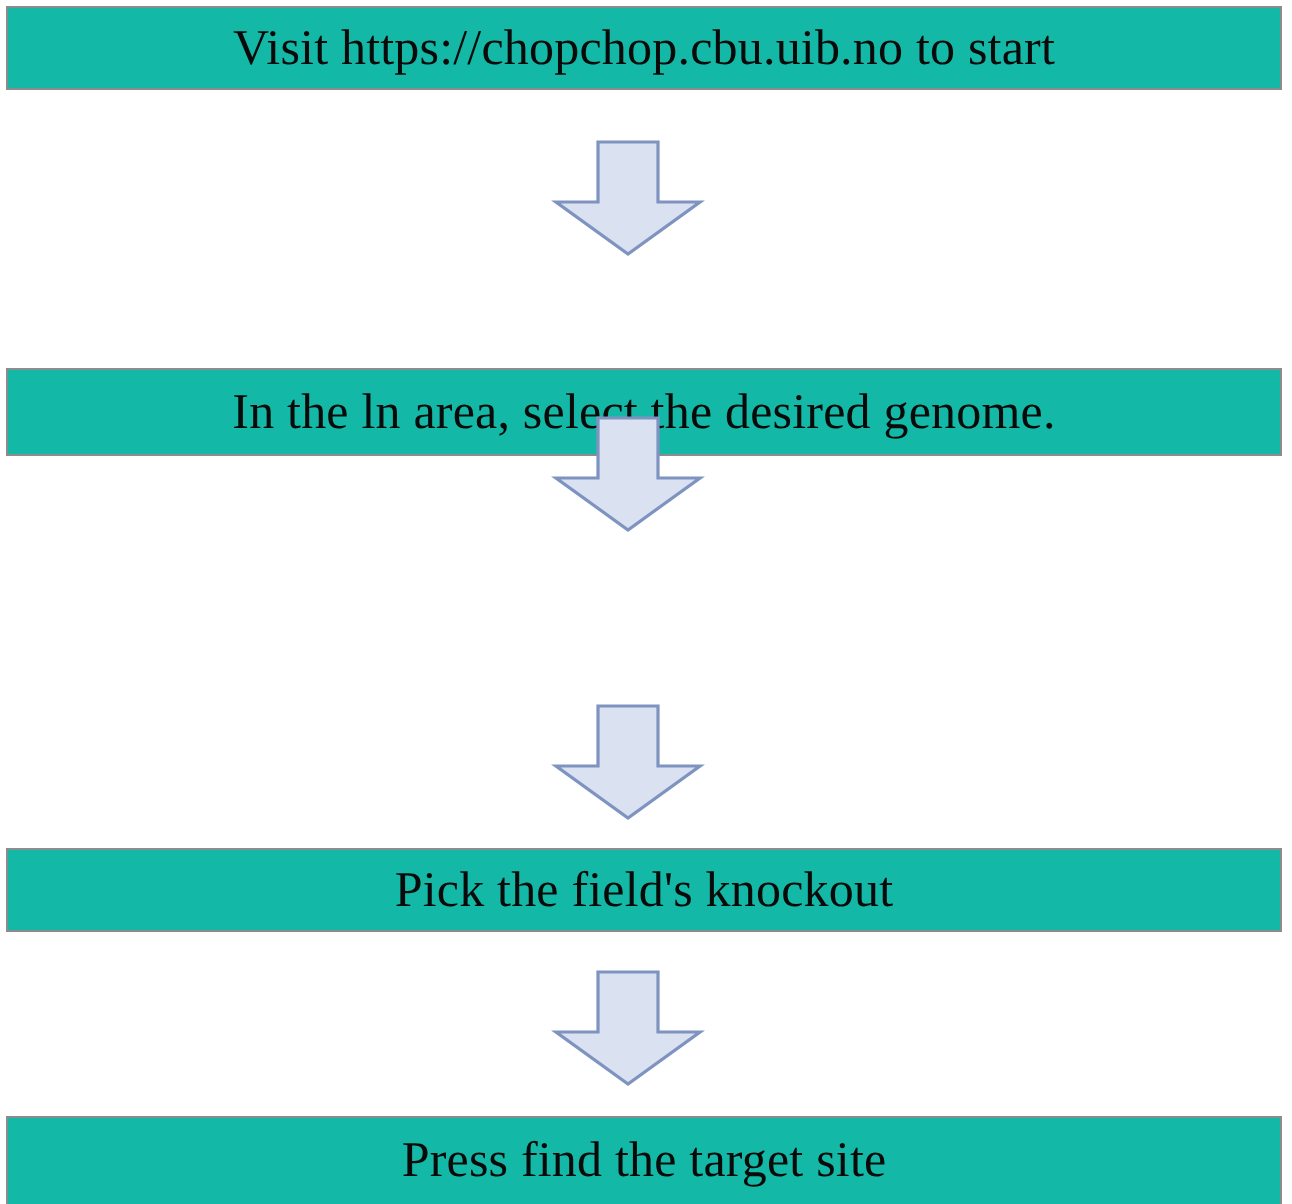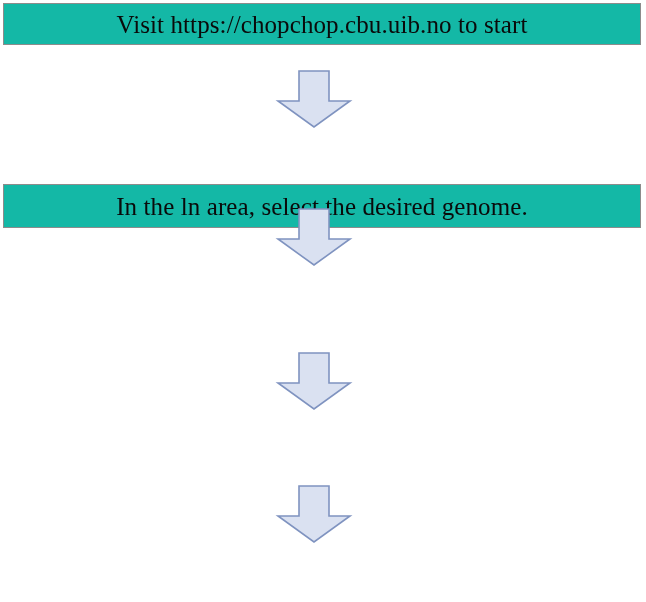--- a/index.html
+++ b/index.html
@@ -95,21 +95,27 @@
     </svg>
   </div>
 
 
   <div class="arrow arrow-3">
     <svg viewBox="0 0 74 58" preserveAspectRatio="none" aria-hidden="true">
       <polygon points="22,1 52,1 52,31 73,31 37,57 1,31 22,31" fill="#dae1f1" stroke="#7f93c0" stroke-width="1.6" stroke-linejoin="miter"></polygon>
     </svg>
   </div>
 
+  <div class="step-box box-4">
+    <span class="step-label">Pick the field's knockout</span>
+  </div>
 
   <div class="arrow arrow-4">
     <svg viewBox="0 0 74 58" preserveAspectRatio="none" aria-hidden="true">
       <polygon points="22,1 52,1 52,31 73,31 37,57 1,31 22,31" fill="#dae1f1" stroke="#7f93c0" stroke-width="1.6" stroke-linejoin="miter"></polygon>
     </svg>
   </div>
 
+  <div class="step-box box-5">
+    <span class="step-label">Press find the target site</span>
+  </div>
 
 </div>
 
 </body></html>

